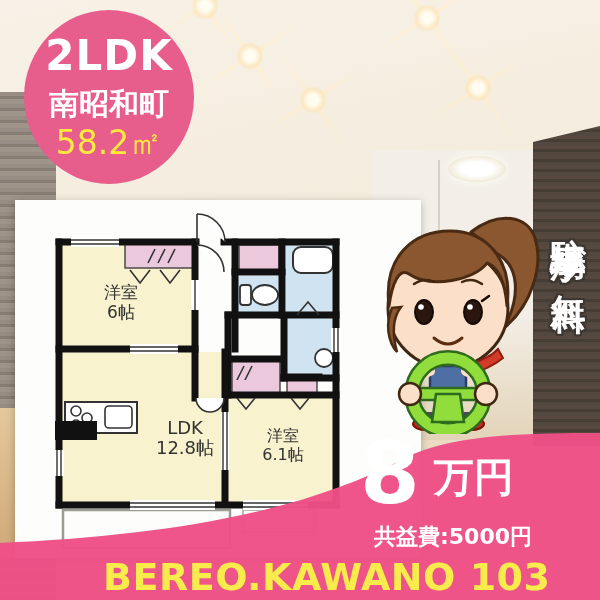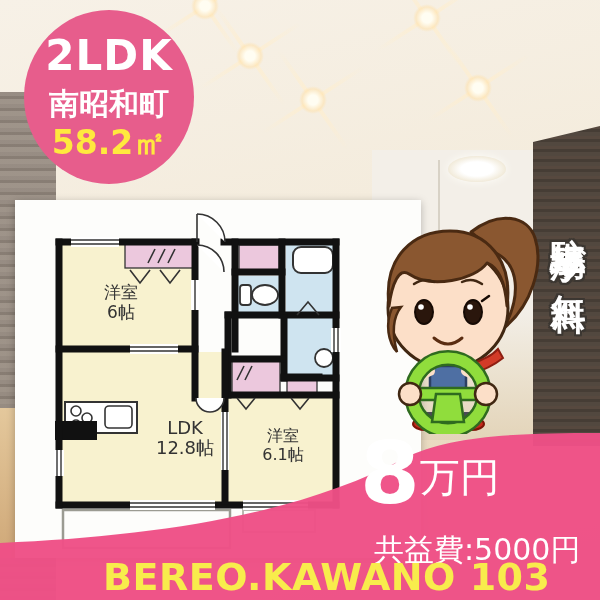--- a/index.html
+++ b/index.html
@@ -29,41 +29,41 @@
   .sparkle i.r1{transform:rotate(-33deg);}
   .sparkle i.r2{transform:rotate(55deg);}
   .sparkle b{position:absolute;left:-14px;top:-14px;width:28px;height:28px;border-radius:50%;
     background:radial-gradient(circle,#fffdf2 0 5px,rgba(255,225,170,.55) 11px,rgba(255,210,150,0) 14px);}
   
   .badge{position:absolute;left:24px;top:10px;width:170px;height:174px;border-radius:50%;
     background:#e75d8c;display:flex;flex-direction:column;align-items:center;justify-content:center;
     color:#fff;text-align:left;}
   .badge .l1{font-size:42px;font-weight:800;line-height:1.0;letter-spacing:1px;}
   .badge .l2{font-size:30px;font-weight:800;margin-top:12px;line-height:1.0;}
-  .badge .l3{font-size:33px;font-weight:700;margin-top:7px;line-height:1.0;color:#ffe93e;}
+  .badge .l3{font-size:33px;font-weight:400;margin-top:7px;line-height:1.0;color:#ffe93e;}
   
   .plan{position:absolute;left:15px;top:200px;width:406px;height:358px;background:#fdfdfb;
     box-shadow:0 2px 8px rgba(0,0,0,.25);}
   .plan svg{display:block;}
   .plan text{font-family:"DejaVu Sans","Liberation Sans",sans-serif;fill:#333;}
   
   .mascot{position:absolute;left:376px;top:208px;width:168px;height:226px;}
   
   .vbanner{position:absolute;left:545px;top:210px;width:46px;height:230px;
     writing-mode:vertical-rl;text-orientation:upright;
     font-size:35px;font-weight:800;color:#ffffff;letter-spacing:4px;line-height:46px;
     text-shadow:2px 0 0 #3c3732,-2px 0 0 #3c3732,0 2px 0 #3c3732,0 -2px 0 #3c3732,
                 2px 2px 0 #3c3732,-2px -2px 0 #3c3732,2px -2px 0 #3c3732,-2px 2px 0 #3c3732;}
   
   .swoosh{position:absolute;left:0;top:430px;width:600px;height:170px;}
   .price{position:absolute;left:360px;top:434px;width:232px;color:#fff;}
   .price .row{display:flex;align-items:flex-end;}
   .price .amount{font-size:86px;font-weight:800;line-height:.92;}
-  .price .unit{font-size:40px;font-weight:400;margin-bottom:8px;}
-  .price .fee{font-size:30px;font-weight:400;margin-top:17px;margin-left:14px;white-space:nowrap;}
+  .price .unit{font-size:40px;font-weight:700;margin-left:14px;margin-bottom:8px;}
+  .price .fee{font-size:22px;font-weight:700;margin-top:9px;margin-left:14px;white-space:nowrap;}
   .propname{position:absolute;left:103px;top:555px;font-size:38px;font-weight:700;color:#f8ec4c;
     letter-spacing:.5px;white-space:nowrap;}
 </style>
 </head>
 <body>
 
 <div class="stage">
 
   <div class="wall-left"></div>
   <div class="floor-left"></div>

